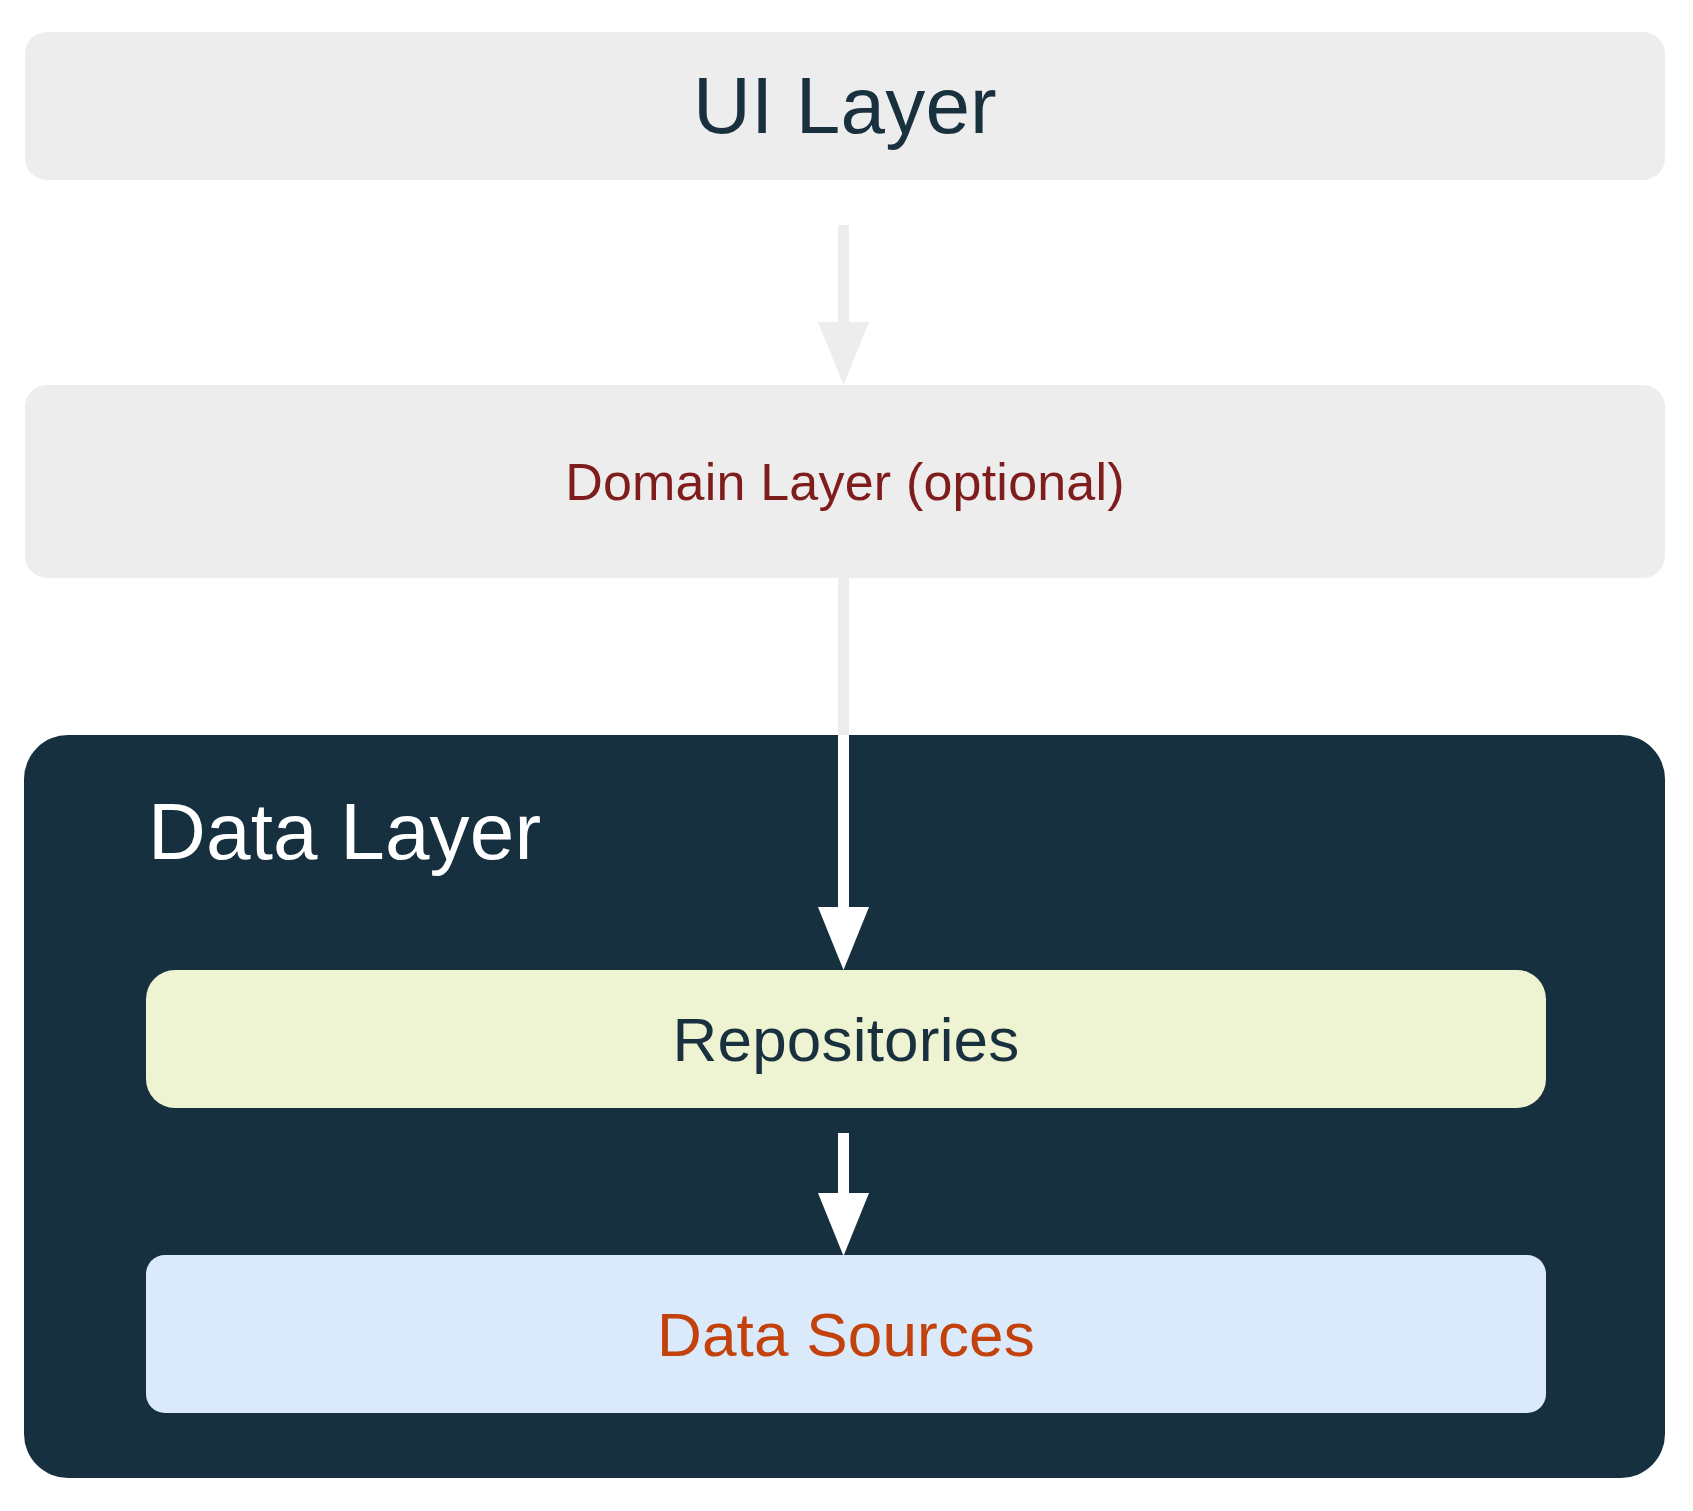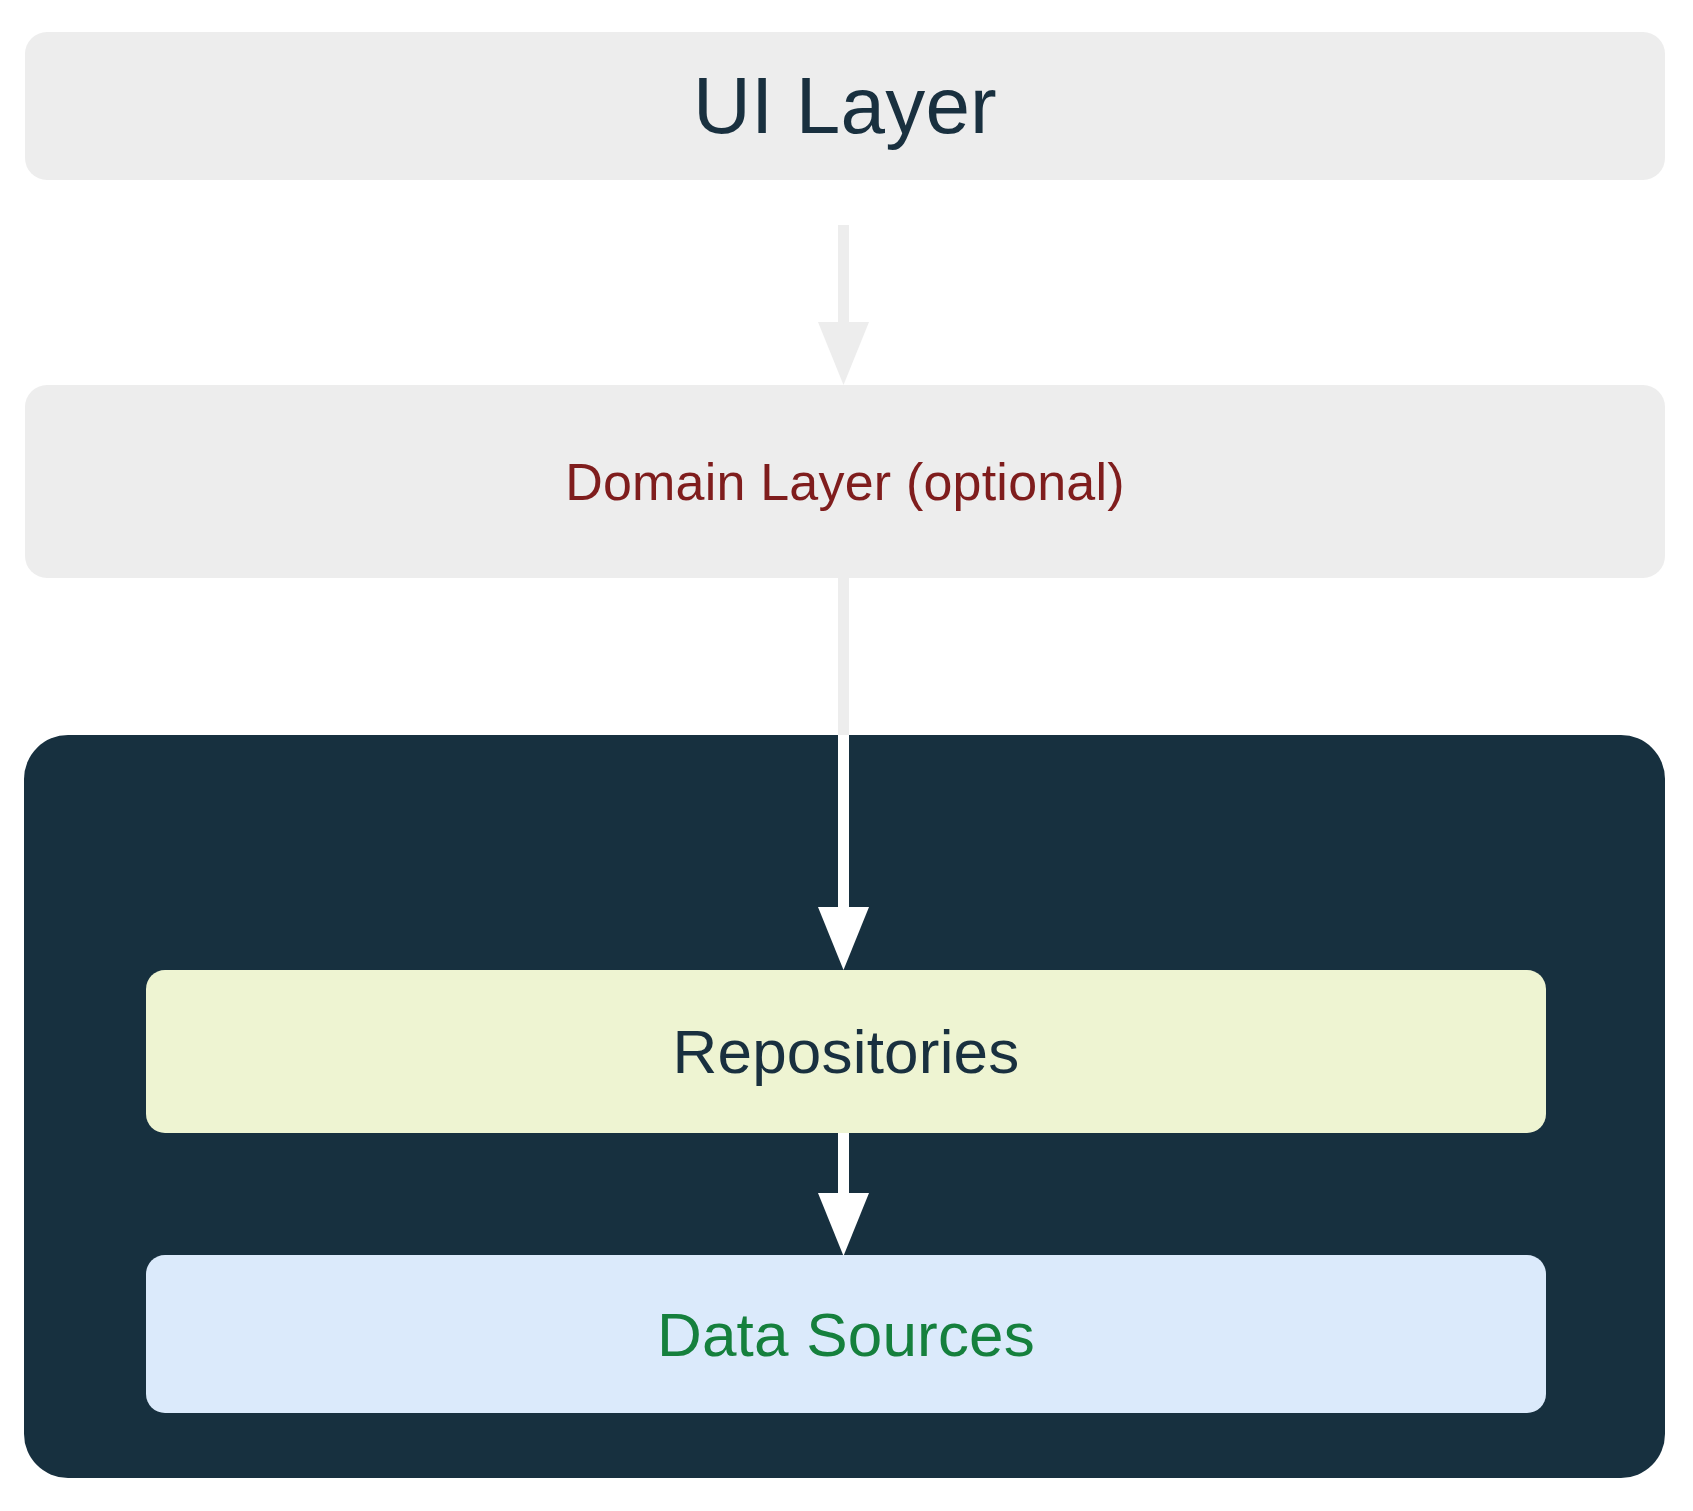--- a/index.html
+++ b/index.html
@@ -83,40 +83,40 @@
     color: #ffffff;
     white-space: nowrap;
     letter-spacing: 0.2px;
   }
 
   
   #repositories-box {
     left: 146px;
     top: 970px;
     width: 1400px;
-    height: 163px;
+    height: 138px;
     background: #eef4d2;
-    border-radius: 19px;
+    border-radius: 29px;
   }
   #repositories-box .layer-label {
     font-size: 62px;
     color: #19303f;
   }
 
   #data-sources-box {
     left: 146px;
     top: 1255px;
     width: 1400px;
     height: 158px;
     background: #dbeafb;
     border-radius: 19px;
   }
   #data-sources-box .layer-label {
     font-size: 62px;
-    color: #15803d;
+    color: #c2410c;
   }
 
   
   #arrow-layer {
     position: absolute;
     left: 0;
     top: 0;
     width: 1693px;
     height: 1511px;
     pointer-events: none;
@@ -129,20 +129,21 @@
 
   <div class="layer-box" id="ui-layer">
     <span class="layer-label">UI Layer</span>
   </div>
 
   <div class="layer-box" id="domain-layer">
     <span class="layer-label">Domain Layer (optional)</span>
   </div>
 
   <div id="data-layer"></div>
+  <div id="data-layer-title">Data Layer</div>
 
   <div class="layer-box" id="repositories-box">
     <span class="layer-label">Repositories</span>
   </div>
 
   <div class="layer-box" id="data-sources-box">
     <span class="layer-label">Data Sources</span>
   </div>
 
   <svg id="arrow-layer" viewBox="0 0 1693 1511" width="1693" height="1511">

